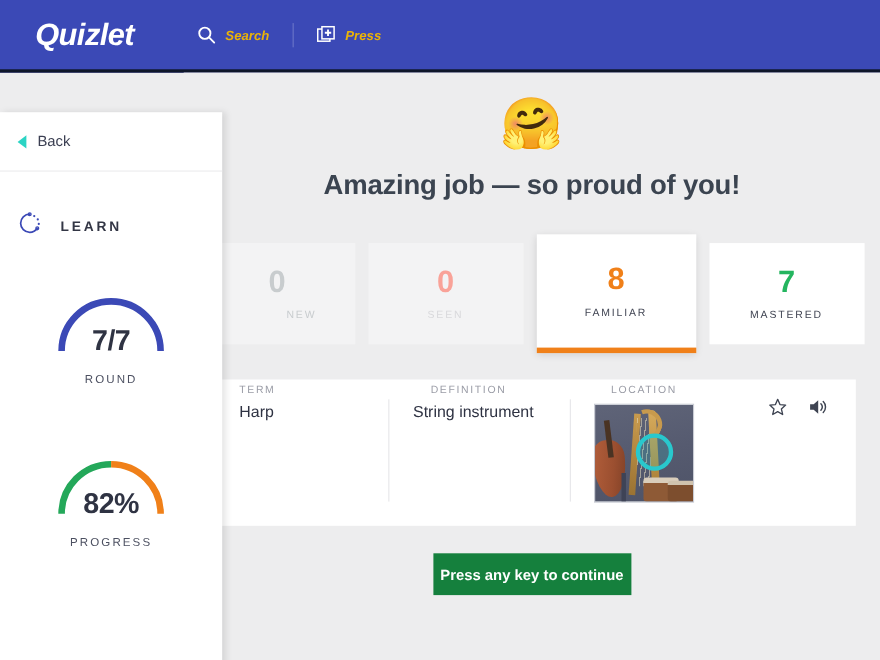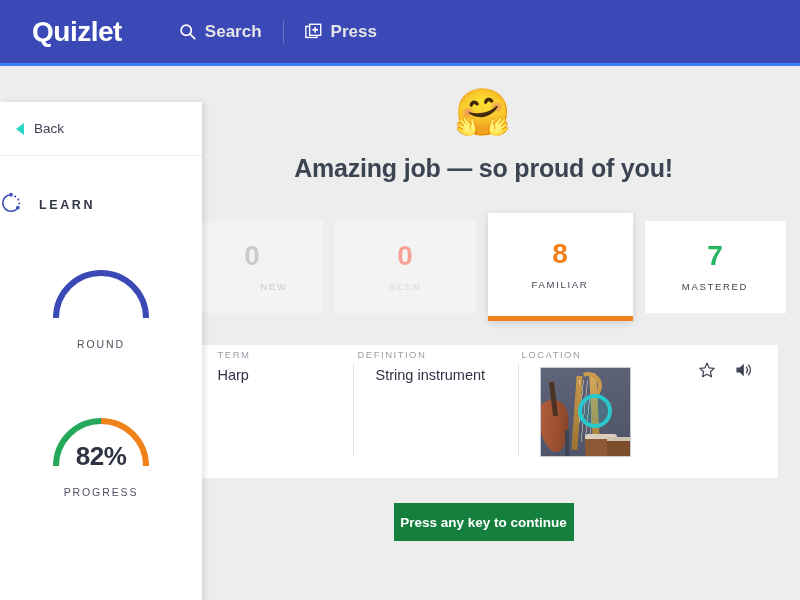--- a/index.html
+++ b/index.html
@@ -9,34 +9,34 @@
     background: #ededee;
     overflow: hidden;
   }
   .page { position: relative; width: 800px; height: 600px; }
 
   
   .header {
     position: absolute; top: 0; left: 0;
     width: 800px; height: 66px;
     background: #3b49b6;
-    border-bottom: 3px solid #3b82f6;
-    display: flex; align-items: center;
+    border-bottom: 3px solid #0f172a;
+    display: flex; align-items: center; font-style: italic;
   }
   .logo {
     margin-left: 32px;
     color: #ffffff;
     font-size: 28px;
     font-weight: bold;
     letter-spacing: -0.5px;
   }
   .hdr-nav { display: flex; align-items: center; margin-left: 57px; }
   .hdr-item {
     display: flex; align-items: center;
-    color: #e5e5e5; font-size: 17px; font-weight: bold;
+    color: #eab308; font-size: 12px; font-weight: bold;
     cursor: pointer;
   }
   .hdr-item .lbl { margin-left: 9px; }
   .hdr-sep {
     width: 1px; height: 22px;
     background: #6b77c9;
     margin: 0 21px;
   }
   .hdr-icon { display: flex; align-items: center; justify-content: center; }
 
@@ -62,21 +62,21 @@
     border-bottom: 6px solid transparent;
     border-right: 8px solid #2bd4c4;
   }
   .back-lbl {
     margin-left: 10px;
     font-size: 13.5px; color: #3b3f52; font-weight: normal;
   }
 
   .learn-row {
     display: flex; align-items: center;
-    margin-top: 36px; 
+    margin-top: 36px; padding-left: 16px;
   }
   .learn-lbl {
     margin-left: 17px;
     font-size: 12.5px; color: #2e3murky;
     color: #333645;
     letter-spacing: 2.6px;
     font-weight: bold;
   }
 
   .gauge-block { margin-top: 42px; text-align: center; position: relative; }
@@ -172,21 +172,21 @@
   }
   .tc-head {
     display: flex; padding: 4px 0 0 0;
     position: relative;
   }
   .tc-col-h {
     font-size: 9.5px; letter-spacing: 1.5px;
     color: #9a9ca6;
   }
   .h-term { margin-left: 28px; width: 135px; }
-  .h-def  { margin-left: 5px; width: 135px; }
+  .h-def  { margin-left: 39px; width: 135px; }
   .h-loc  { margin-left: 29px; width: 135px; }
   .tc-icons {
     position: absolute; right: 26px; top: 16px;
     display: flex; align-items: center; gap: 18px;
   }
   .tc-body { display: flex; margin-top: 7px; position: relative; }
   .divider {
     position: absolute; top: -4px;
     width: 1px; height: 93px; background: #e6e6e9;
   }
@@ -331,20 +331,21 @@
         </svg>
       </span>
       <span class="learn-lbl">LEARN</span>
     </div>
 
     <div class="gauge-block">
       <div class="gauge-wrap">
         <svg width="114" height="62" viewBox="0 0 114 62">
           <path d="M12 58 A45 45 0 0 1 102 58" fill="none" stroke="#3b49b6" stroke-width="6"></path>
         </svg>
+        <div class="gauge-val">7/7</div>
       </div>
       <div class="gauge-cap">ROUND</div>
     </div>
 
     <div class="gauge-block second">
       <div class="gauge-wrap">
         <svg width="114" height="62" viewBox="0 0 114 62">
           <path d="M12 58 A45 45 0 0 1 57 13" fill="none" stroke="#24a85a" stroke-width="6"></path>
           <path d="M57 13 A45 45 0 0 1 102 58" fill="none" stroke="#f08019" stroke-width="6"></path>
         </svg>

